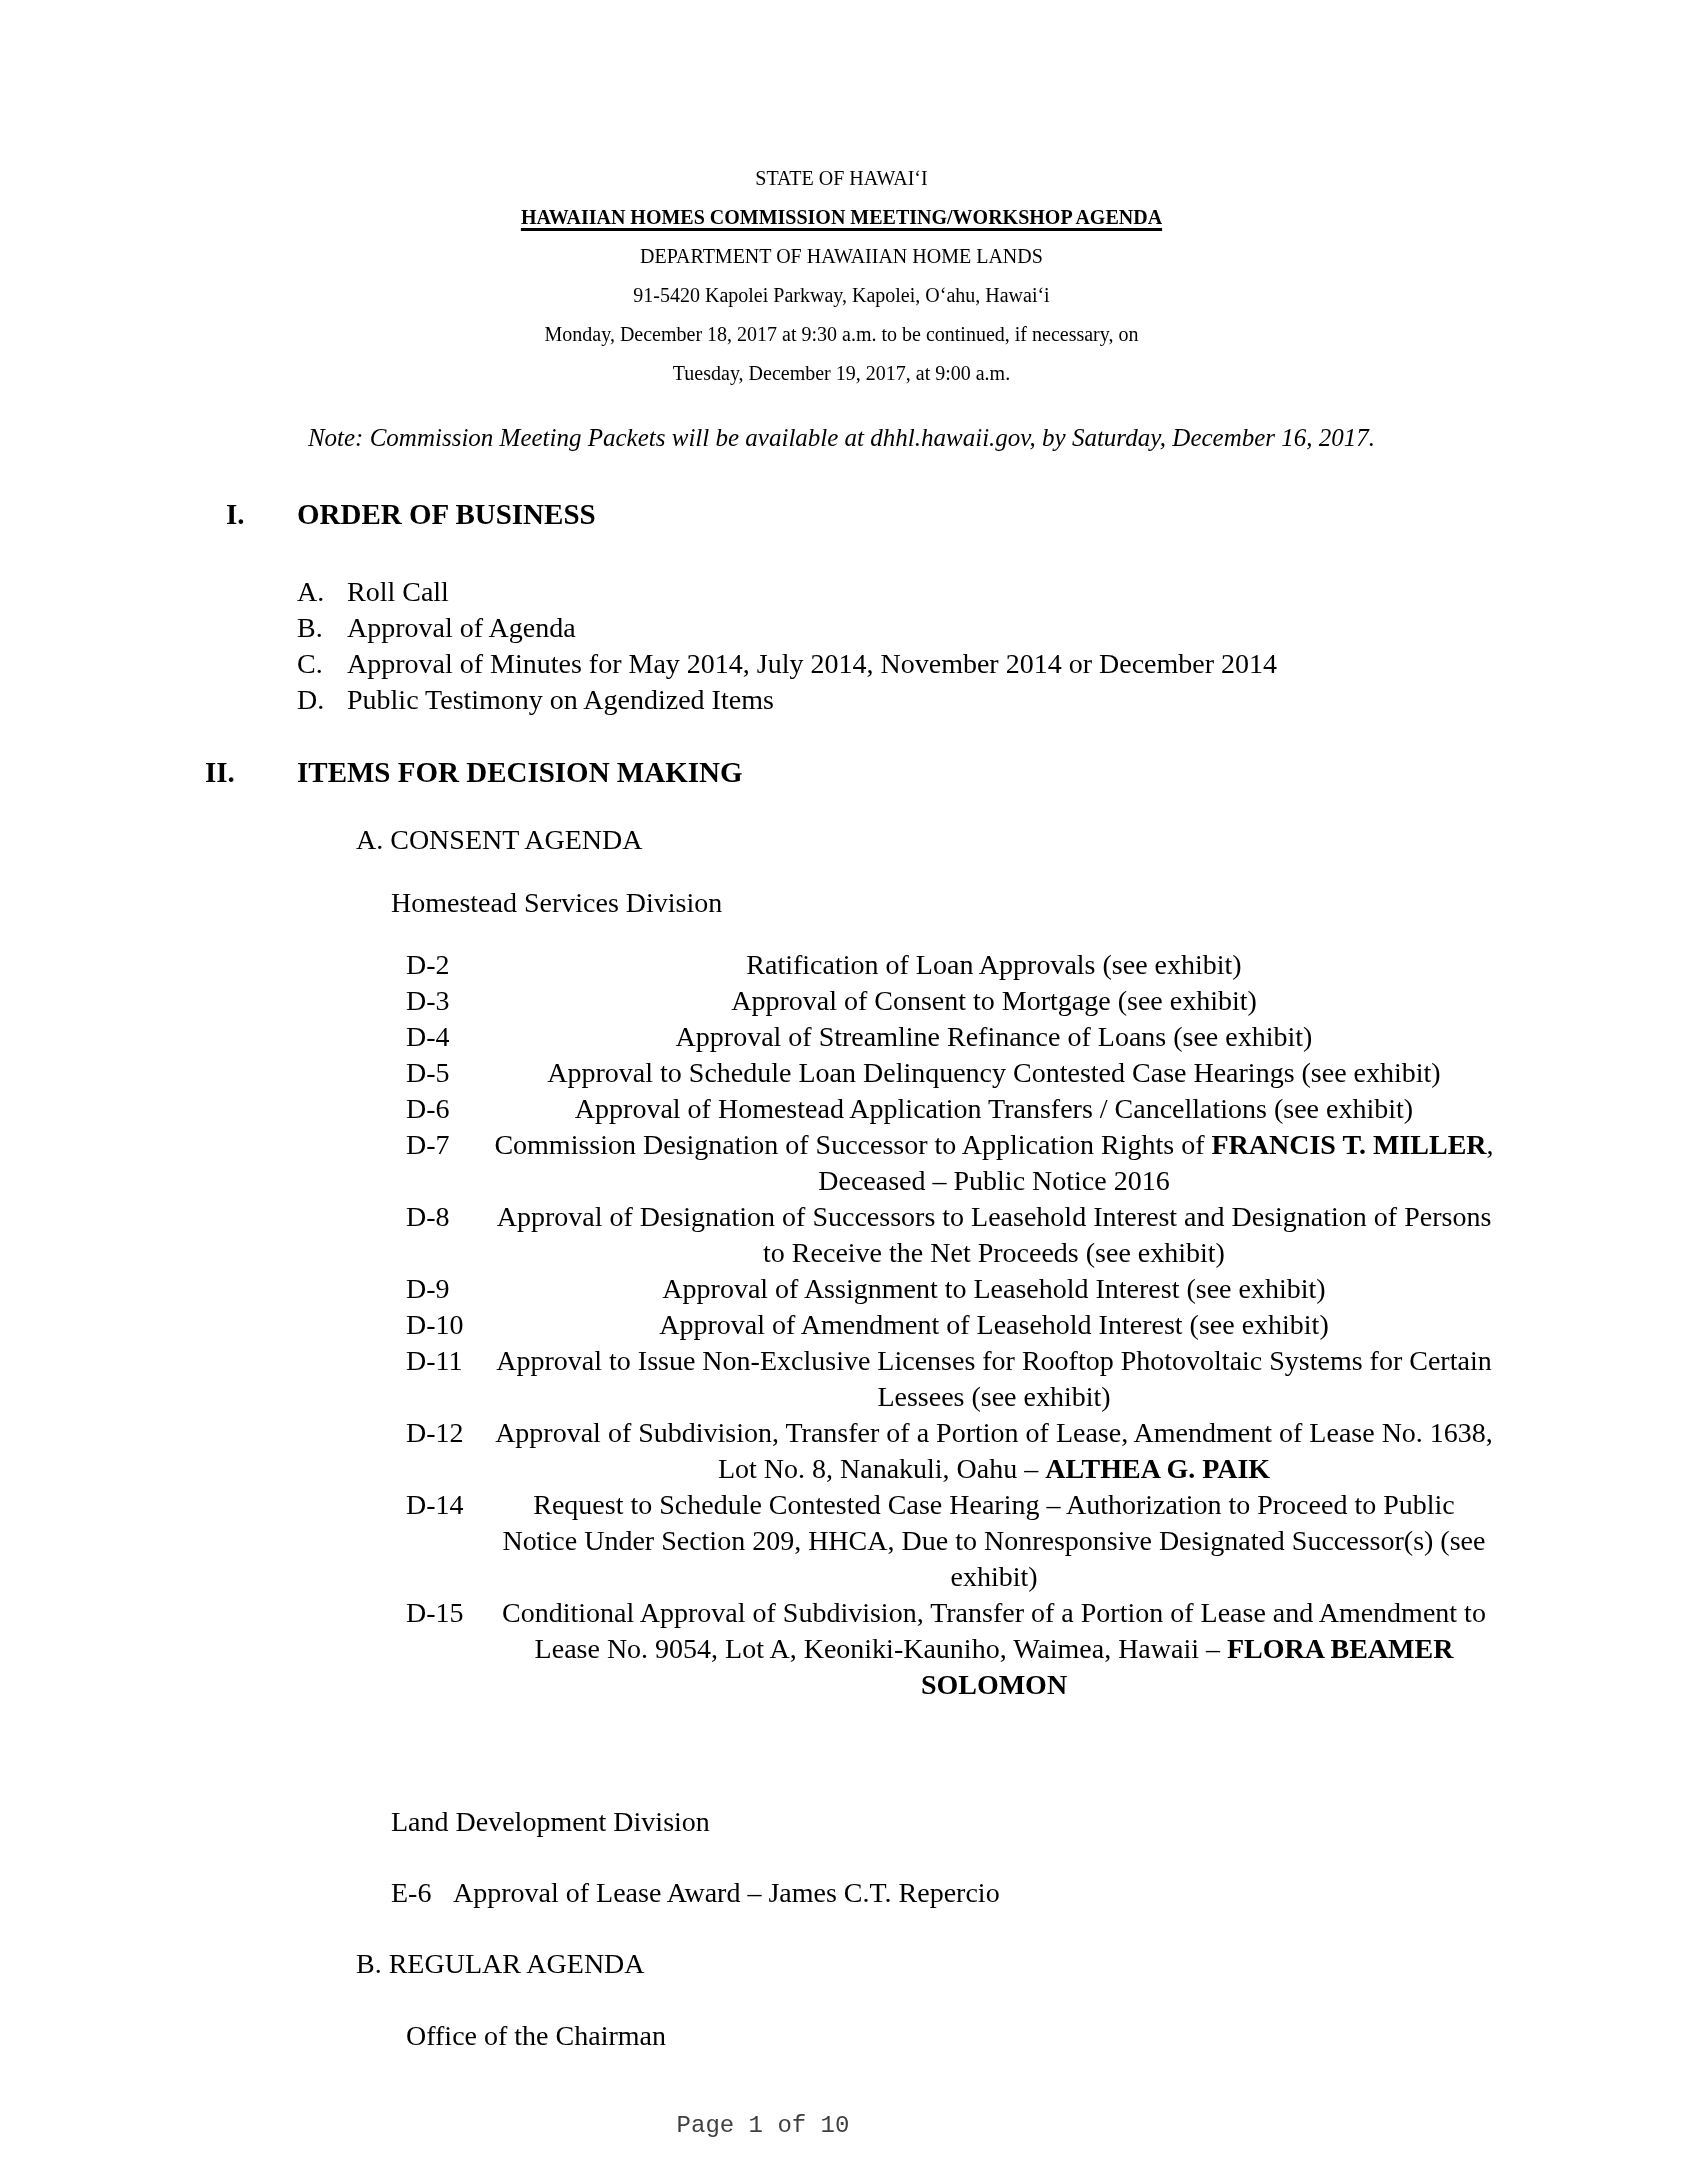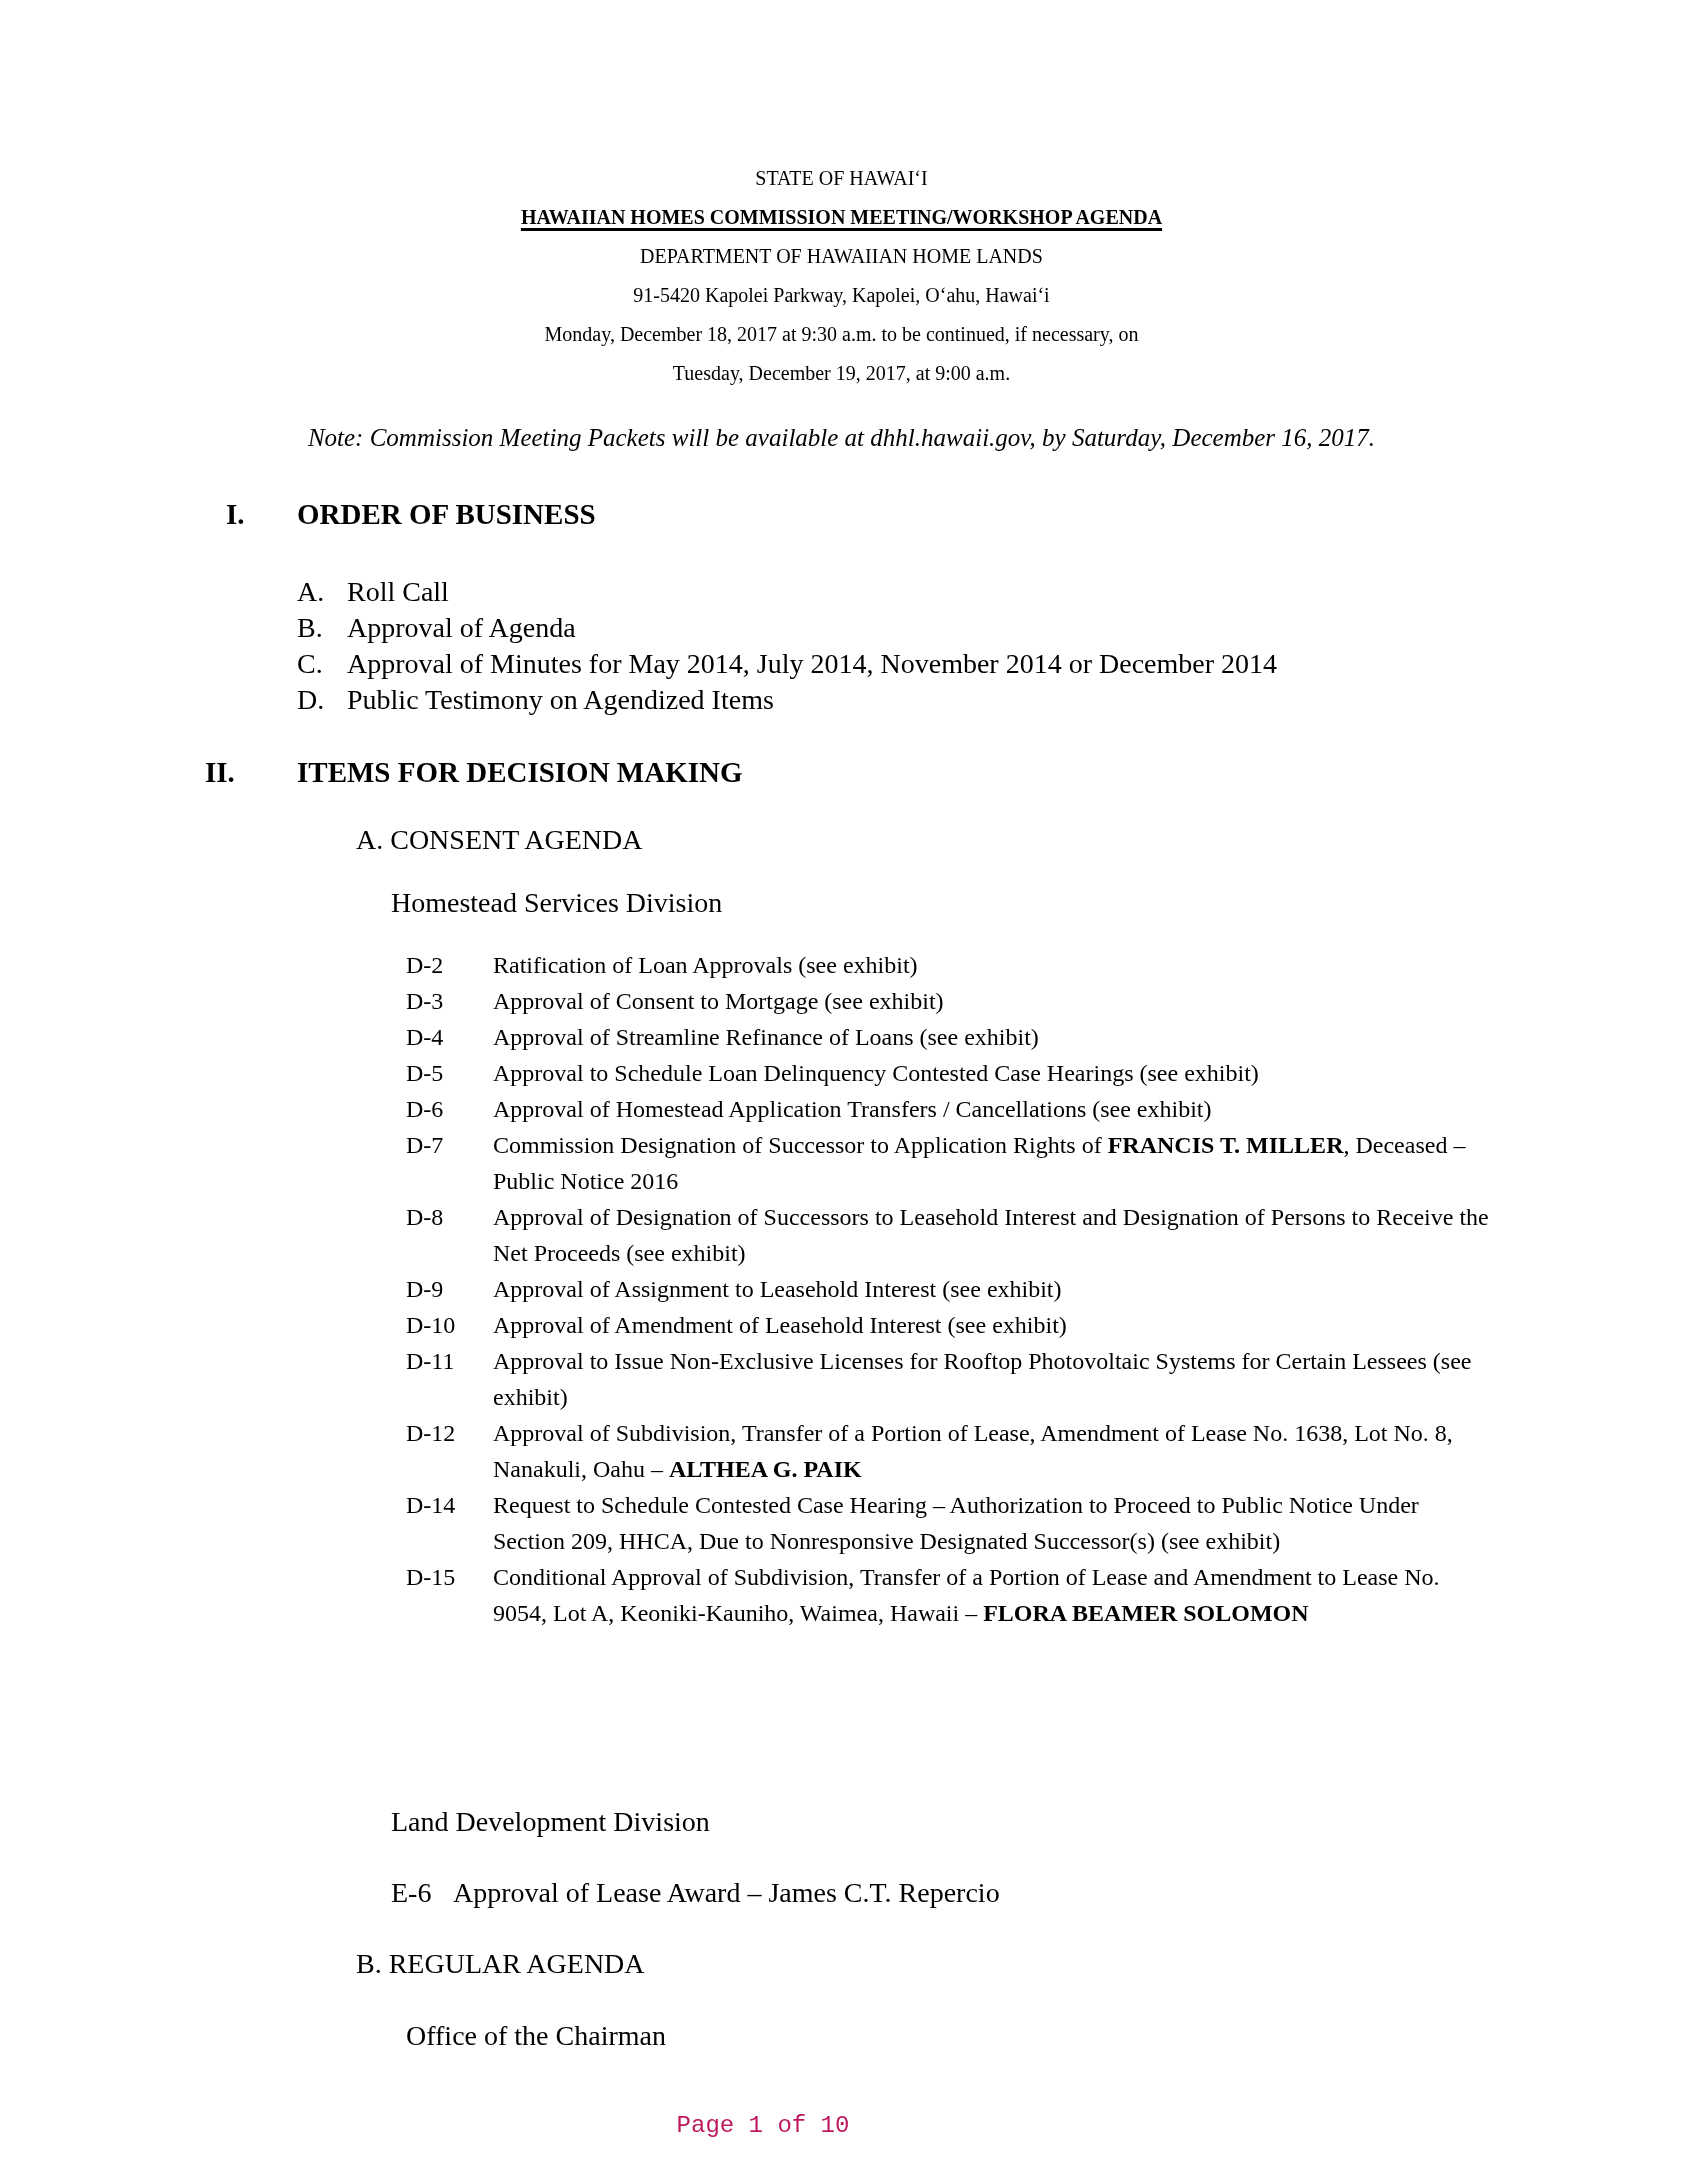--- a/index.html
+++ b/index.html
@@ -21,27 +21,27 @@
   .sec .ttl { position: absolute; left: 71px; }
 
   .abs { position: absolute; white-space: nowrap; font-size: 28px; line-height: 36px; }
 
   .ob-list { position: absolute; left: 297px; top: 574px; }
   .ob-item { height: 36px; position: relative; font-size: 28px; line-height: 36px; white-space: nowrap; }
   .ob-item .lt { position: absolute; left: 0; }
   .ob-item .tx { position: absolute; left: 50px; }
 
   .dlist { position: absolute; left: 406px; top: 947px; width: 1089px; }
-  .ditem { position: relative; font-size: 24px; line-height: 36px; }
+  .ditem { position: relative; font-size: 28px; line-height: 36px; text-align: center; }
   .ditem .code { position: absolute; left: 0; top: 0; white-space: nowrap; }
   .ditem .desc { margin-left: 87px; display: block; }
   .b { font-weight: bold; }
 
   .footer { position: absolute; left: 0; top: 2112px; width: 1526px; text-align: center;
-    font-family: "Liberation Mono", "DejaVu Sans Mono", monospace; font-size: 24px; color: #be185d; }
+    font-family: "Liberation Mono", "DejaVu Sans Mono", monospace; font-size: 24px; color: #404040; }
 </style>
 </head>
 <body>
 
 <div class="page">
 
   <div class="hdr" style="top:159px;">
     <span class="hdr-line">STATE OF HAWAIʻI</span>
     <span class="hdr-line hdr-title">HAWAIIAN HOMES COMMISSION MEETING/WORKSHOP AGENDA</span>
     <span class="hdr-line">DEPARTMENT OF HAWAIIAN HOME LANDS</span>

